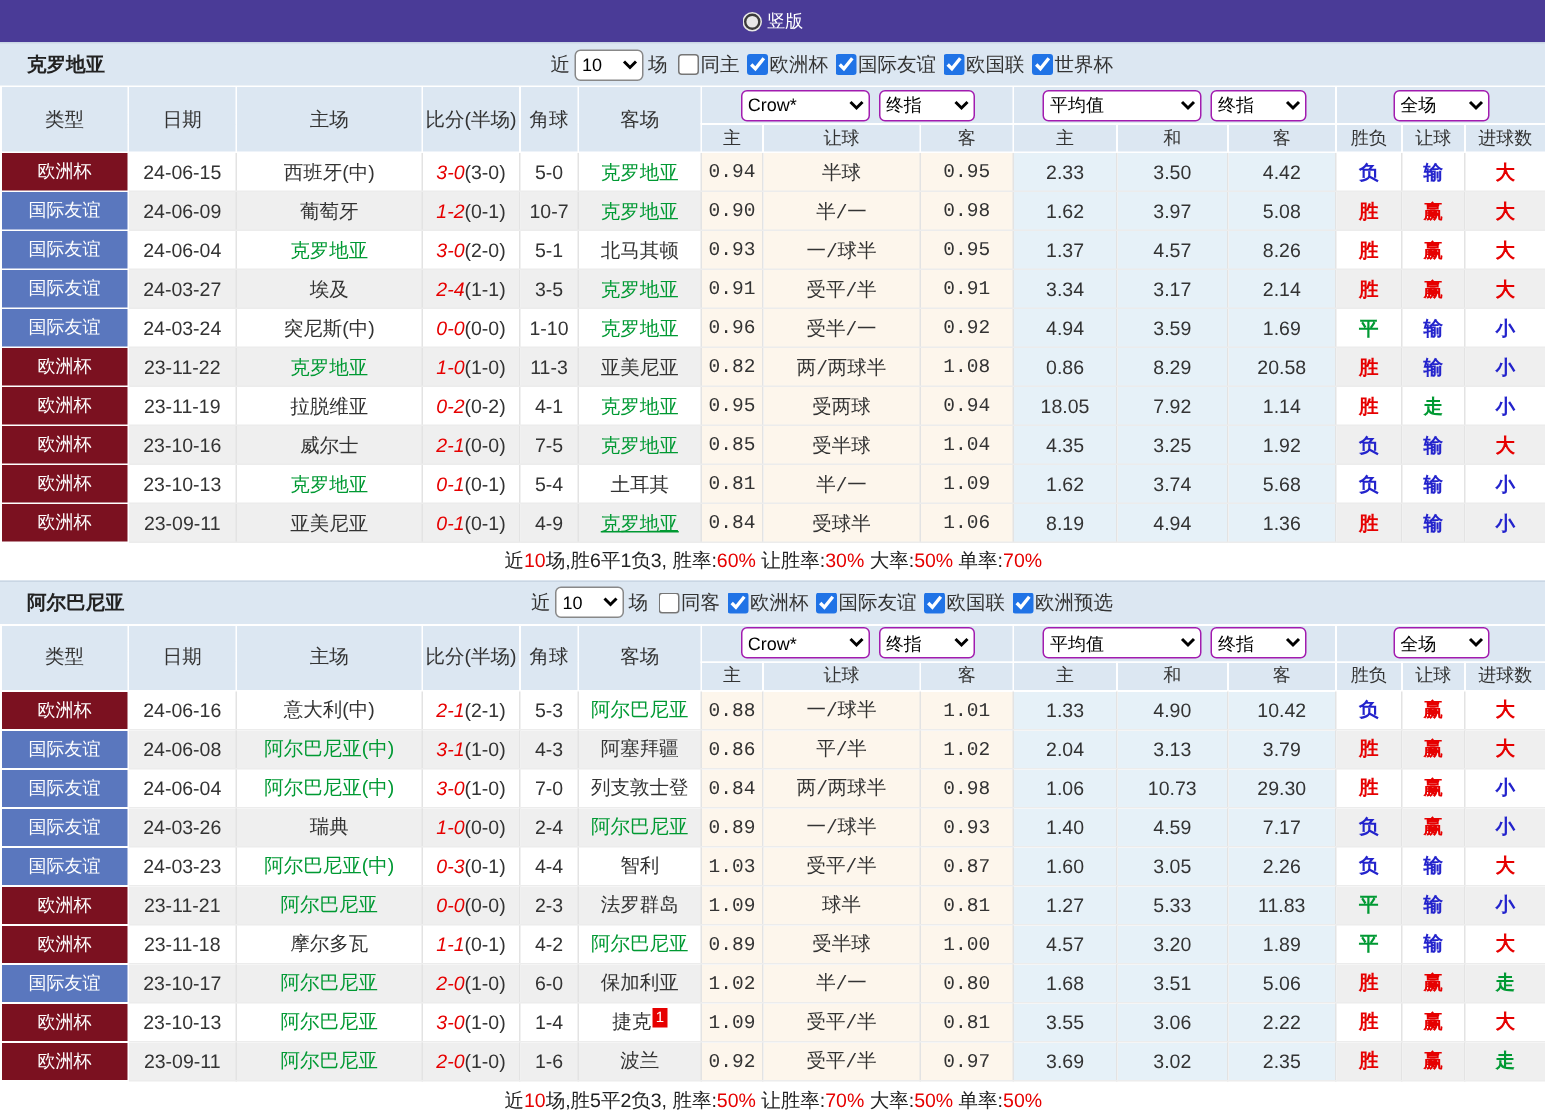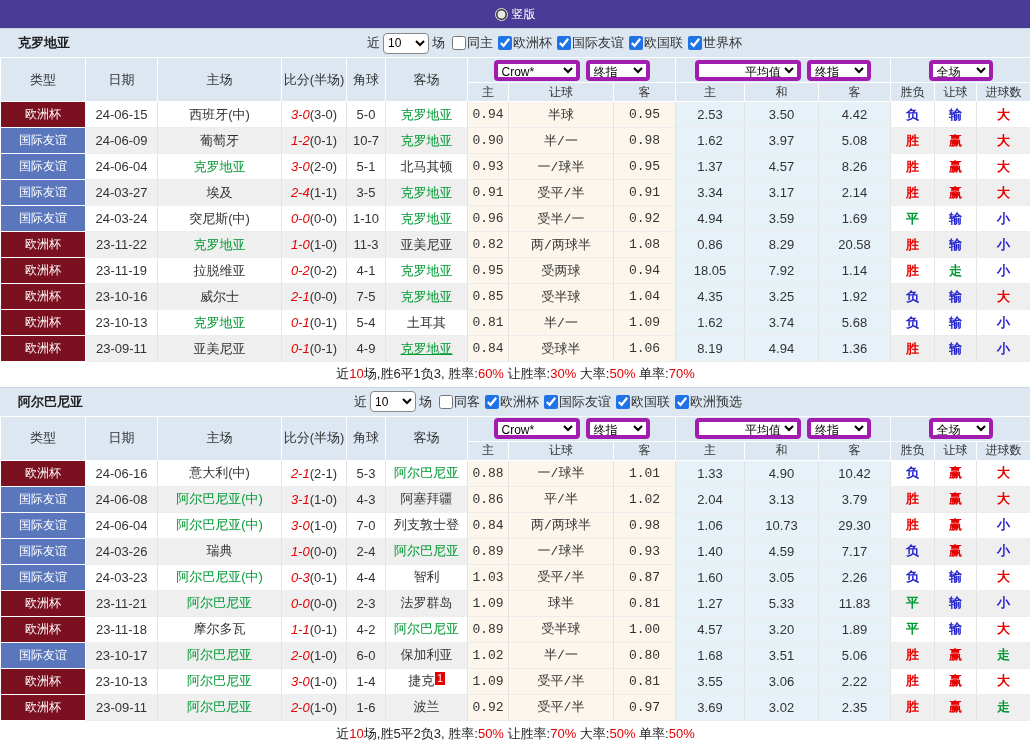--- a/index.html
+++ b/index.html
@@ -13,22 +13,22 @@
   .team{font-weight:bold;font-size:13px;padding-left:18px;color:#222;}
   .filters{margin-left:auto;margin-right:288px;display:flex;align-items:center;font-size:13px;gap:3px;white-space:nowrap;}
   .filters select{width:46px;height:21px;font-size:12px;border:1px solid #888;border-radius:4px;background:#fff;}
   .chk{display:flex;align-items:center;cursor:pointer;}
   .chk input{width:14px;height:14px;accent-color:var(--chk);margin:0 1px 0 4px;}
   .chk.tight input{margin-left:2px;}
   table{width:1030px;table-layout:fixed;border-collapse:collapse;}
   thead th{background:var(--hdrbg);border:1px solid #fff;font-weight:normal;font-size:13px;color:#333;overflow:hidden;}
   tr.hdr-drop th{height:25px;padding:1px 0;text-align:center;}
   tr.hdr-sub th{height:19px;font-size:12px;}
-  thead select{height:21px;font-size:12px;border:4px solid #a21caf;border-radius:4px;background:#fff;margin:0 3px;vertical-align:middle;}
-  .w-crow{width:86px;}.w-final{width:64px;}.w-avg{width:106px;text-align:right;}.w-full{width:64px;}
+  thead select{height:21px;font-size:12px;border:1px solid #a21caf;border-radius:4px;background:#fff;margin:0 3px;vertical-align:middle;}
+  .w-crow{width:86px;}.w-final{width:64px;}.w-avg{width:106px;}.w-full{width:64px;}
   tbody td{height:26px;text-align:center;font-size:13px;border-right:1px solid #e3e3e3;border-bottom:1px solid #ececec;overflow:hidden;white-space:nowrap;}
   tr.odd td{background:#fff;}
   tr.even td{background:var(--stripe);}
   tbody td.type{color:#fff;border:1px solid #fff;font-size:12px;}
   tbody td.badge-cup{background:var(--badge-cup);}
   tbody td.badge-friendly{background:var(--badge-friendly);}
   tbody td.cream{background:var(--cream);font-family:Liberation Mono, monospace;}
   tbody td.lblue{background:var(--lblue);}
   .ft{color:var(--red);font-style:italic;}
   .ht{color:#333;}
@@ -139,21 +139,21 @@
         <tr class="odd">
           <td class="type badge-cup">欧洲杯</td>
           <td class="date">24-06-15</td>
           <td class="teamcell"><span class="team-text">西班牙(中)</span></td>
           <td class="scorecell"><span class="ft">3-0</span><span class="ht">(3-0)</span></td>
           <td class="corner">5-0</td>
           <td class="teamcell"><span class="team-link green">克罗地亚</span></td>
           <td class="cream">0.94</td>
           <td class="cream">半球</td>
           <td class="cream">0.95</td>
-          <td class="lblue">2.53</td>
+          <td class="lblue">2.33</td>
           <td class="lblue">3.50</td>
           <td class="lblue">4.42</td>
           <td class="res t-blue">负</td>
           <td class="res t-blue">输</td>
           <td class="res t-red">大</td>
         </tr>
         <tr class="even">
           <td class="type badge-friendly">国际友谊</td>
           <td class="date">24-06-09</td>
           <td class="teamcell"><span class="team-text">葡萄牙</span></td>

